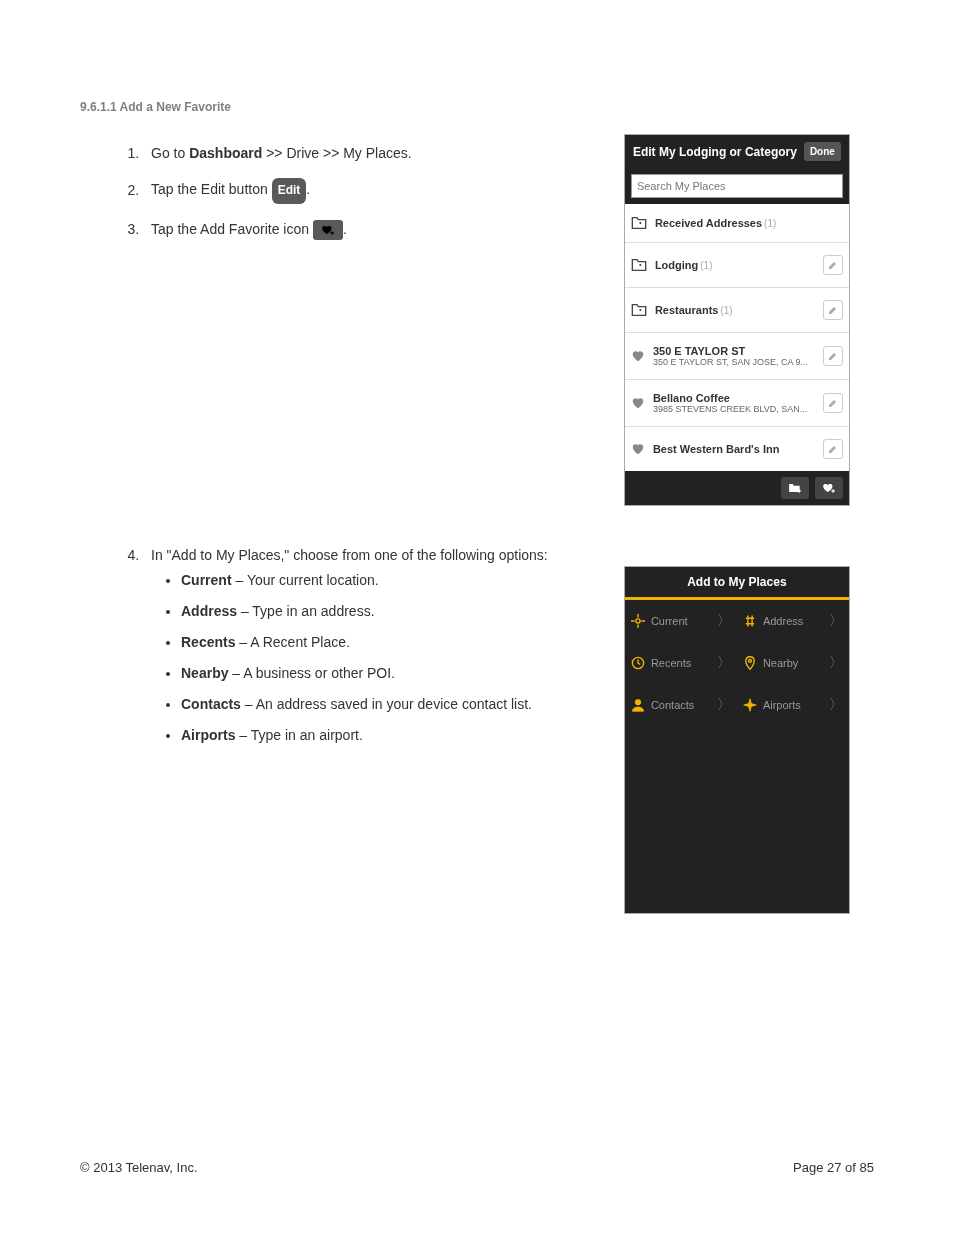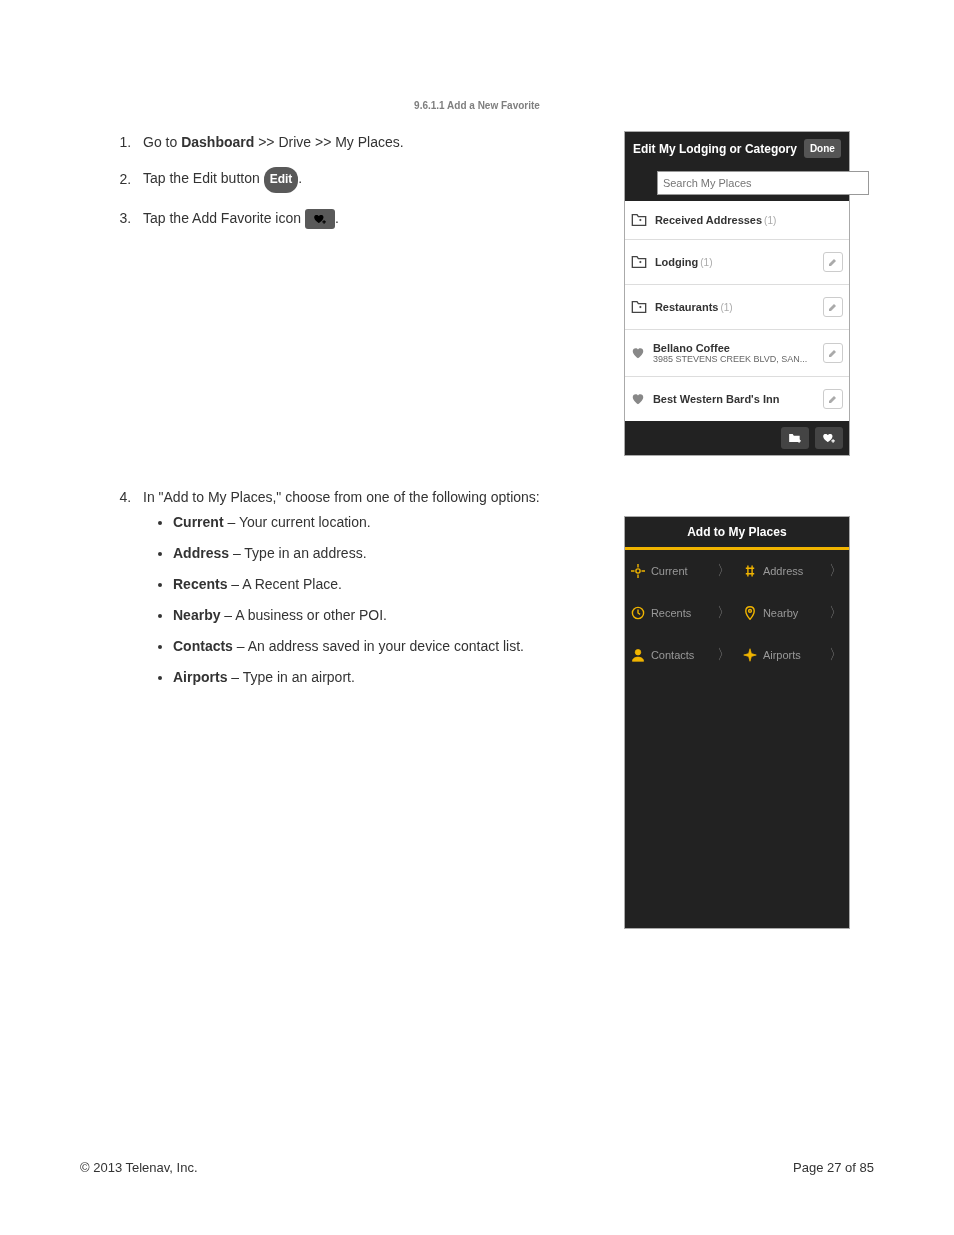--- a/index.html
+++ b/index.html
@@ -9,38 +9,37 @@
     font-size: 14px;
     color: #333;
     background: #fff;
     padding: 100px 80px 40px 80px;
     width: 954px;
     position: relative;
     min-height: 1235px;
   }
   .heading {
     color: #7f7f7f;
-    font-size: 10px;
+    font-size: 12px;
     margin: 0 0 20px 0;
-    text-align: center;
   }
   .left-col {
     width: 520px;
     display: inline-block;
     vertical-align: top;
   }
   .right-col {
     display: inline-block;
     vertical-align: top;
     margin-left: 20px;
   }
   ol.steps {
     list-style: decimal;
     padding-left: 55px;
-    margin: 0;
+    margin: 8px;
   }
   ol.steps > li {
     padding-left: 8px;
     margin-bottom: 14px;
     line-height: 1.6;
   }
   ul.bullets {
     list-style: disc;
     padding-left: 30px;
     margin: 4px 0 0 0;
@@ -51,21 +50,21 @@
   }
   .strong { font-weight: bold; }
   .edit-btn {
     display: inline-block;
     background: #595959;
     color: #fff;
     font-weight: bold;
     font-size: 12px;
     padding: 3px 6px;
     vertical-align: middle;
-    border-radius: 12px;
+    border-radius: 6px;
   }
   .favicon-chip {
     display: inline-flex;
     align-items: center;
     justify-content: center;
     background: #595959;
     color: #fff;
     width: 30px;
     height: 20px;
     border-radius: 3px;
@@ -102,21 +101,20 @@
     padding: 6px;
     background: #222;
   }
   .search-input {
     width: 100%;
     border: 1px solid #999;
     padding: 5px;
     font-size: 11px;
     color: #888;
     background: #fff;
-    margin-left: 26px;
   }
   .cat-row, .place-row {
     display: flex;
     align-items: center;
     padding: 12px 6px;
     border-bottom: 1px solid #ddd;
     background: #fff;
     position: relative;
   }
   .folder-icon {
@@ -156,21 +154,21 @@
   }
   .footer-btn svg { width: 14px; height: 12px; fill: #fff; }
 
   
   .phone2 {
     width: 226px;
     background: #222;
     border: 1px solid #aaa;
     font-size: 11px;
     margin-top: 30px;
-    height: 413px;
+    height: 348px;
     display: flex;
     flex-direction: column;
   }
   .phone2-header {
     background: #222;
     color: #fff;
     padding: 8px;
     text-align: center;
     font-weight: bold;
     font-size: 12px;
@@ -311,20 +309,34 @@
     <span class="cat-label">Restaurants</span>
     <span class="cat-count">(1)</span>
     <div class="pencil-btn">
             <svg>
               <use href="#sym-pencil"></use>
             </svg>
           </div>
   </div>
       </div>
     <div id="place-rows">
+        <div class="place-row">
+    <svg class="heart-icon">
+            <use href="#sym-heart"></use>
+          </svg>
+    <div class="place-text">
+      <div class="place-name">350 E TAYLOR ST</div>
+      <div class="place-addr">350 E TAYLOR ST, SAN JOSE, CA 9...</div>
+    </div>
+    <div class="pencil-btn">
+            <svg>
+              <use href="#sym-pencil"></use>
+            </svg>
+          </div>
+  </div>
         <div class="place-row">
     <svg class="heart-icon">
             <use href="#sym-heart"></use>
           </svg>
     <div class="place-text">
       <div class="place-name">Bellano Coffee</div>
       <div class="place-addr">3985 STEVENS CREEK BLVD, SAN...</div>
     </div>
     <div class="pencil-btn">
             <svg>

